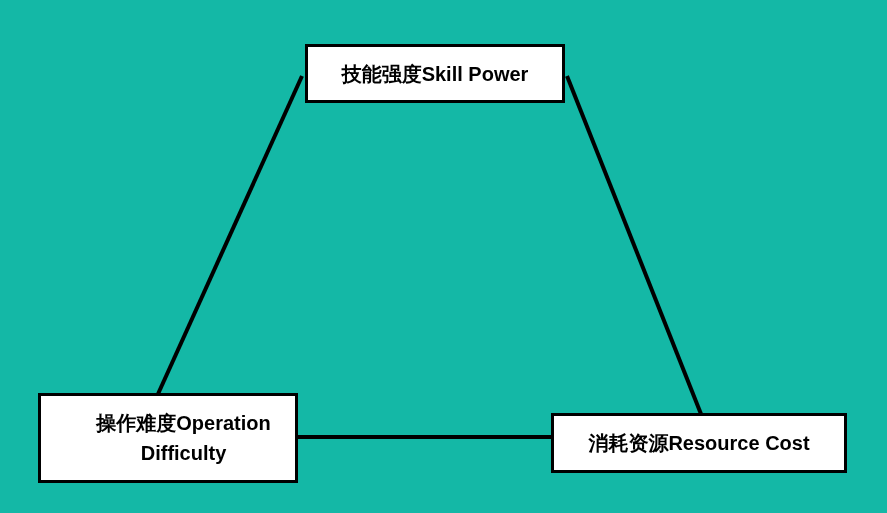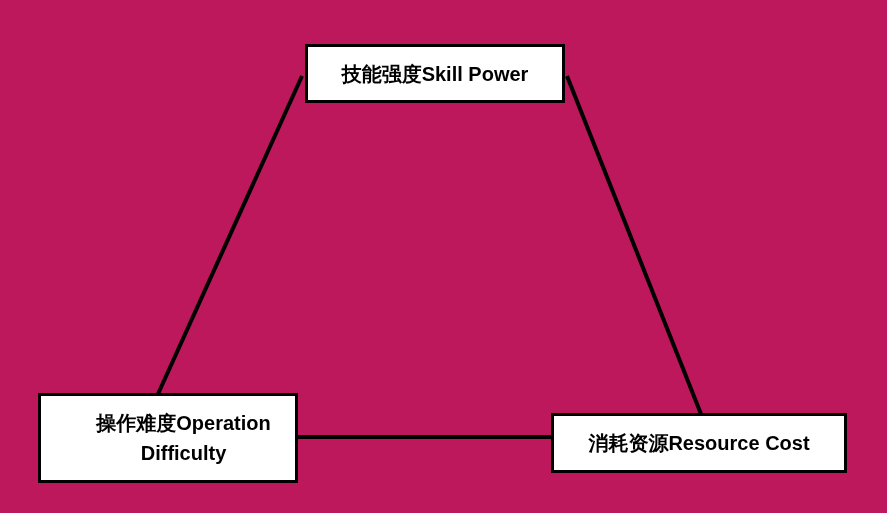--- a/index.html
+++ b/index.html
@@ -4,21 +4,21 @@
 <style>
   html, body {
     margin: 0;
     padding: 0;
     background: #ffffff;
   }
   .canvas {
     position: relative;
     width: 887px;
     height: 513px;
-    background: #be185d;
+    background: #14b8a6;
     font-family: "Liberation Sans", "DejaVu Sans", sans-serif;
     overflow: hidden;
   }
   .edges {
     position: absolute;
     left: 0;
     top: 0;
     width: 887px;
     height: 513px;
   }

